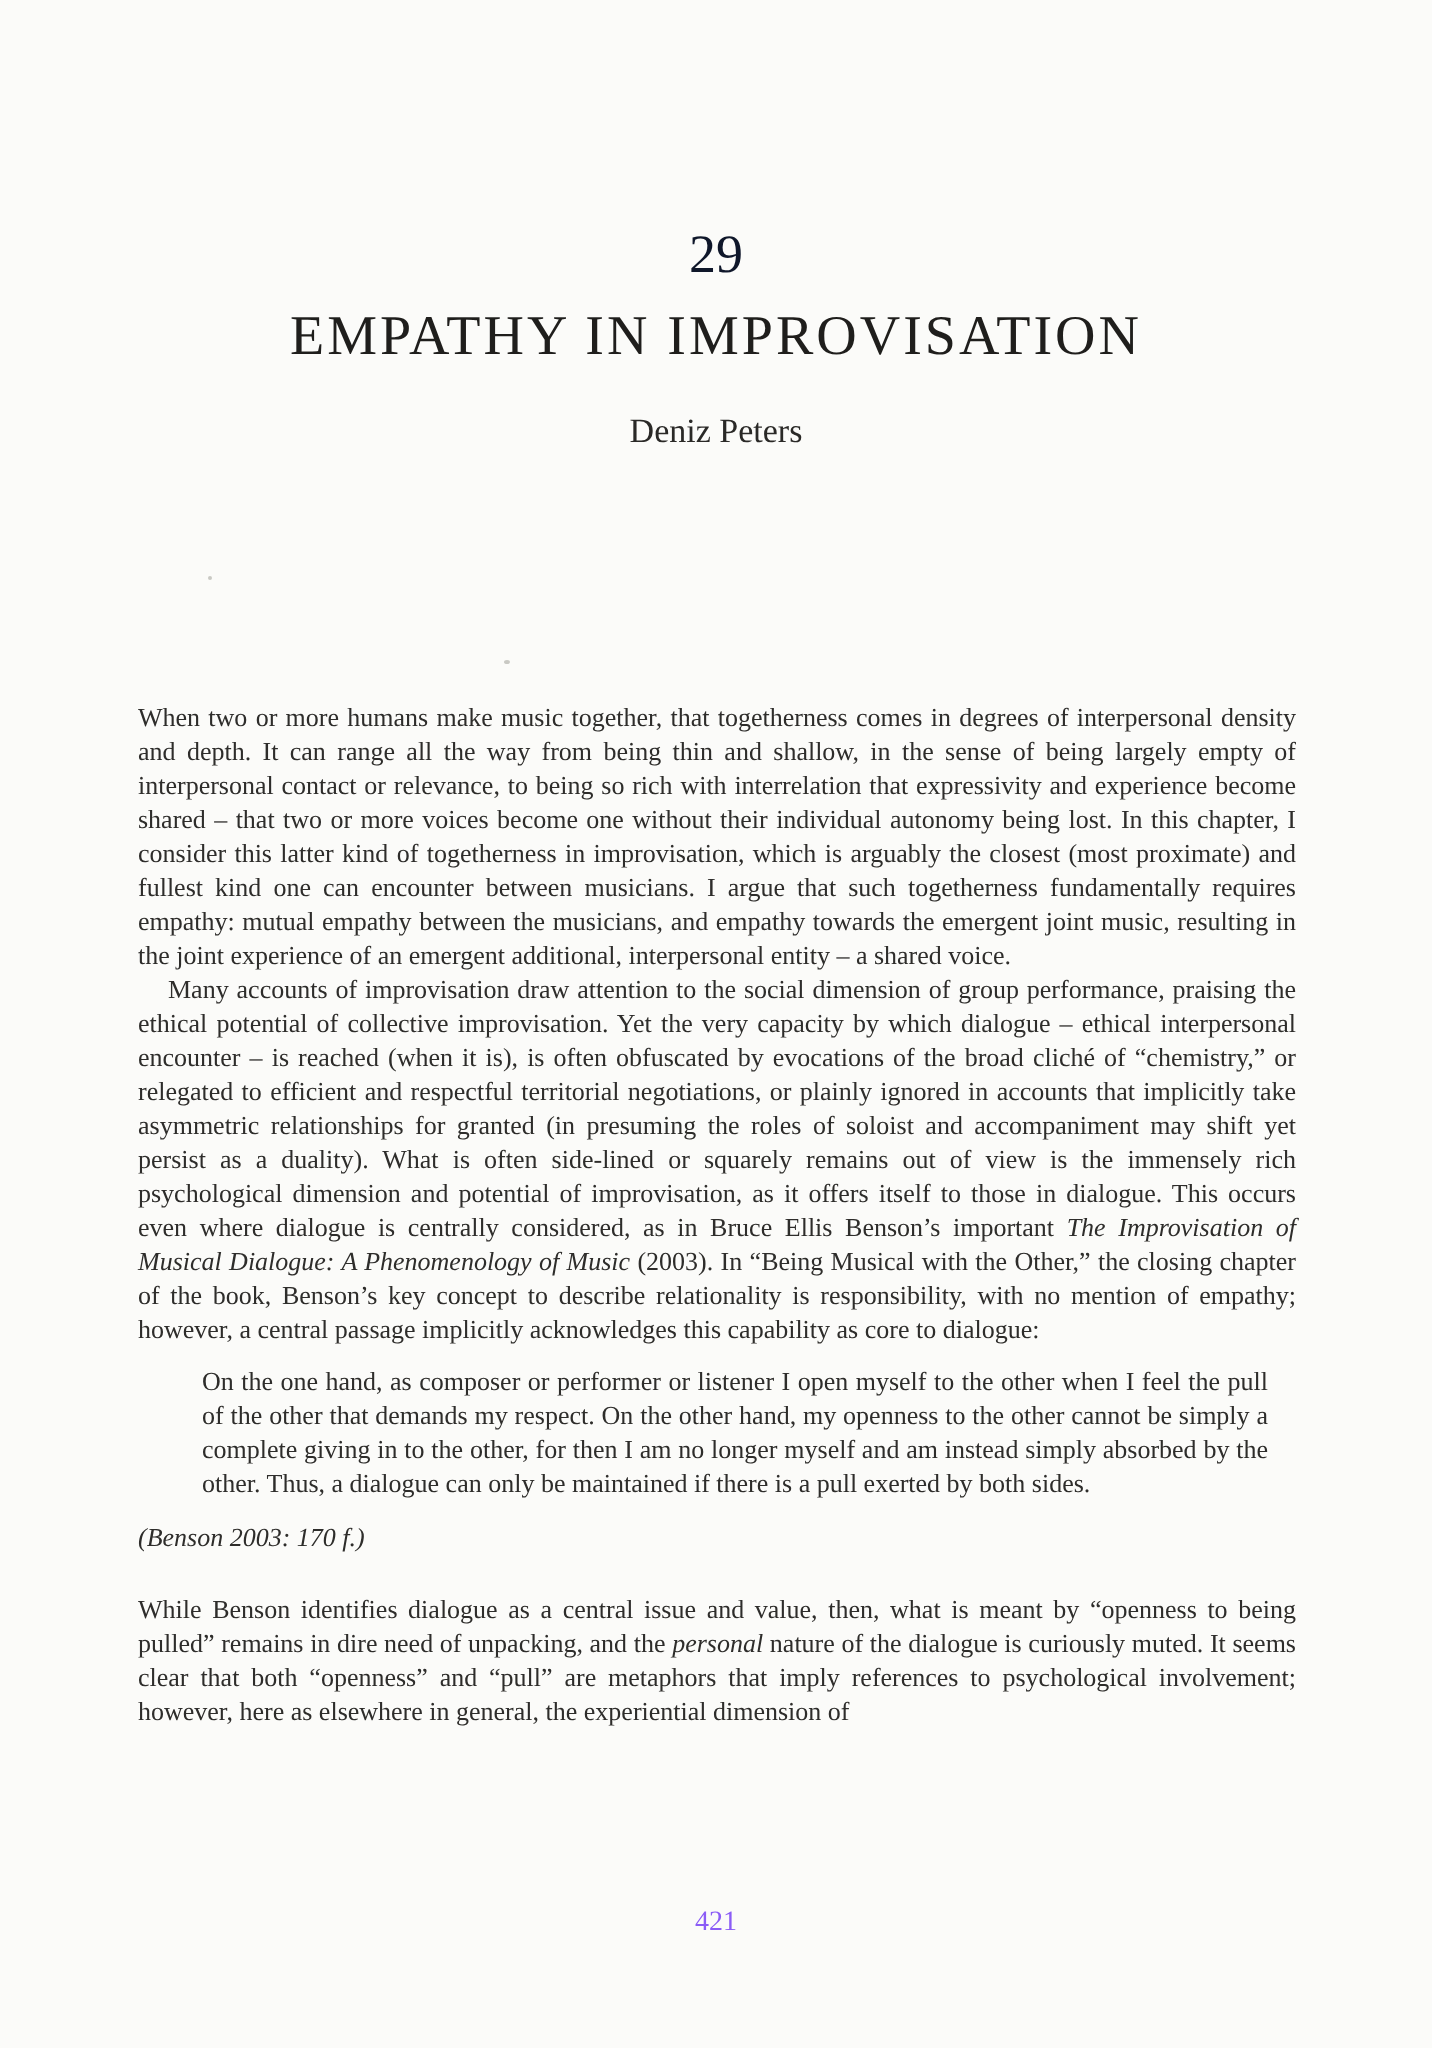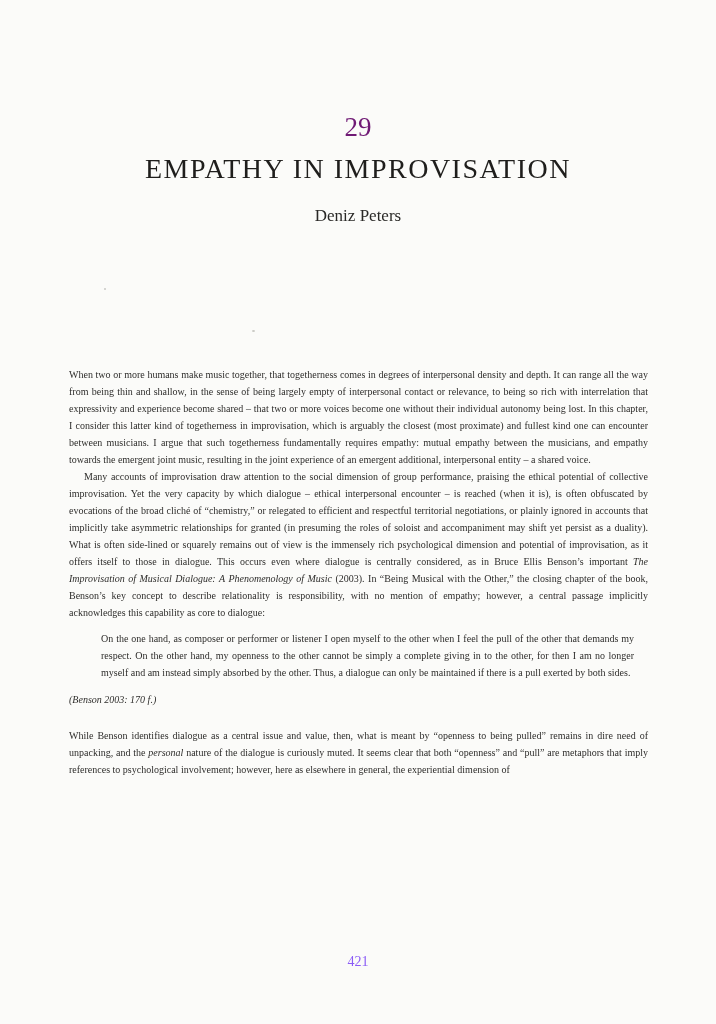--- a/index.html
+++ b/index.html
@@ -14,44 +14,44 @@
     background: #fbfbf9;
     color: #2e2d2b;
     font-family: "Liberation Serif", "DejaVu Serif", serif;
     overflow: hidden;
   }
   .chapter-number {
     padding-top: 114px;
     text-align: center;
     font-size: 27px;
     line-height: 1;
-    color: #701a75;
+    color: #0f172a;
   }
   .chapter-title {
     margin-top: 14px;
     text-align: center;
     font-size: 28px;
     line-height: 1;
     letter-spacing: 1.5px;
     color: #1f1e1c;
     white-space: nowrap;
   }
   .author {
     margin-top: 24px;
     text-align: center;
     font-size: 17px;
     line-height: 1;
     color: #2a2927;
   }
   .body-text {
     position: absolute;
-    top: 366px;
+    top: 350px;
     left: 69px;
     width: 579px;
-    font-size: 10px;
+    font-size: 13px;
     line-height: 17px;
     text-align: justify;
   }
   .body-text p {
     margin: 0;
     padding: 0;
   }
   .body-text p.indent {
     text-indent: 15px;
   }

